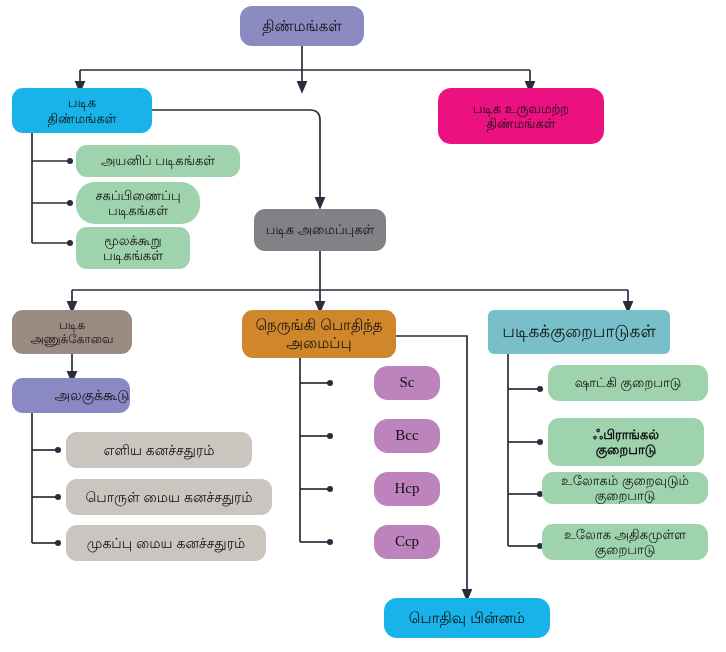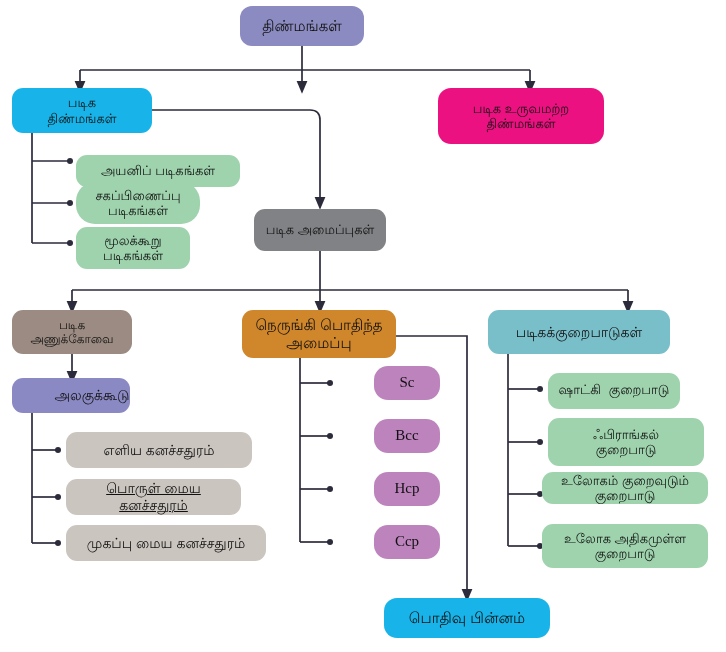--- a/index.html
+++ b/index.html
@@ -41,21 +41,21 @@
   .n-cyan      { background: #18b4e9; font-size: 13px; }
   .n-magenta   { background: #ec1180; font-size: 13px; border-radius: 13px; }
   .n-green     { background: #9ed3ad; font-size: 13px; }
   .n-gray      { background: #808285; font-size: 13px; }
   .n-brown     { background: #9b8b82; font-size: 12px; }
   .n-purple    { background: #8b89c4; font-size: 14px; padding-left: 48px; }
   .n-taupe     { background: #cbc5bf; font-size: 14px; }
   .n-orange    { background: #d0862a; font-size: 15px; }
   .n-orchid    { background: #bd83bd; font-size: 15px;
                  font-family: "Liberation Serif", serif; border-radius: 14px; margin-left: 24px; }
-  .n-teal      { background: #79bfc9; font-size: 14px; }
+  .n-teal      { background: #79bfc9; font-size: 17px; border-radius: 6px; }
   .n-sky       { background: #18b4e9; font-size: 15px; border-radius: 13px; }
 </style>
 </head>
 <body>
 
 <div id="canvas">
 
   <svg id="wires" viewBox="0 0 726 652" xmlns="http://www.w3.org/2000/svg">
     <defs>
       <marker id="ah" markerWidth="9" markerHeight="9" refX="4.2" refY="3.6" orient="auto" markerUnits="strokeWidth">
@@ -121,60 +121,60 @@
   </svg>
 
   <div class="node n-root" style="left:240px;top:6px;width:124px;height:40px;">திண்மங்கள்</div>
 
   <div class="node n-cyan" style="left:12px;top:88px;width:140px;height:45px;">படிக
 திண்மங்கள்</div>
 
   <div class="node n-magenta" style="left:438px;top:88px;width:166px;height:56px;">படிக உருவமற்ற
 திண்மங்கள்</div>
 
-  <div class="node n-green" style="left:76px;top:155px;width:164px;height:32px;">அயனிப் படிகங்கள்</div>
+  <div class="node n-green" style="left:76px;top:145px;width:164px;height:32px;">அயனிப் படிகங்கள்</div>
 
   <div class="node n-green" style="left:76px;top:182px;width:124px;height:42px;border-radius:19px;">சகப்பிணைப்பு
 படிகங்கள்</div>
 
   <div class="node n-green" style="left:76px;top:227px;width:114px;height:42px;">மூலக்கூறு
 படிகங்கள்</div>
 
   <div class="node n-gray" style="left:254px;top:209px;width:132px;height:42px;">படிக அமைப்புகள்</div>
 
   <div class="node n-brown" style="left:12px;top:310px;width:120px;height:44px;">படிக
 அணுக்கோவை</div>
 
   <div class="node n-purple" style="left:12px;top:378px;width:118px;height:35px;">அலகுக்கூடு</div>
 
   <div class="node n-taupe" style="left:66px;top:432px;width:186px;height:36px;">எளிய கனச்சதுரம்</div>
 
-  <div class="node n-taupe" style="left:66px;top:479px;width:175px;height:36px;text-decoration:underline;">பொருள் மைய கனச்சதுரம்</div>
+  <div class="node n-taupe" style="left:66px;top:479px;width:206px;height:36px;">பொருள் மைய கனச்சதுரம்</div>
 
   <div class="node n-taupe" style="left:66px;top:525px;width:200px;height:36px;">முகப்பு மைய கனச்சதுரம்</div>
 
   <div class="node n-orange" style="left:242px;top:310px;width:154px;height:48px;">நெருங்கி பொதிந்த
 அமைப்பு</div>
 
   <div class="node n-orchid" style="left:350px;top:366px;width:66px;height:34px;">Sc</div>
 
   <div class="node n-orchid" style="left:350px;top:419px;width:66px;height:34px;">Bcc</div>
 
   <div class="node n-orchid" style="left:350px;top:472px;width:66px;height:34px;">Hcp</div>
 
   <div class="node n-orchid" style="left:350px;top:525px;width:66px;height:34px;">Ccp</div>
 
   <div class="node n-teal" style="left:488px;top:310px;width:182px;height:44px;">படிகக்குறைபாடுகள்</div>
 
-  <div class="node n-green" style="left:548px;top:373px;width:132px;height:36px;font-family:Liberation Mono, monospace;">ஷாட்கி குறைபாடு</div>
+  <div class="node n-green" style="left:548px;top:365px;width:160px;height:36px;">ஷாட்கி குறைபாடு</div>
 
-  <div class="node n-green" style="left:548px;top:418px;width:156px;height:48px;">ஃபிராங்கல்
+  <div class="node n-green" style="left:548px;top:418px;width:156px;height:48px;font-weight:bold;">ஃபிராங்கல்
 குறைபாடு</div>
 
   <div class="node n-green" style="left:542px;top:472px;width:166px;height:32px;">உலோகம் குறைவுடும்
 குறைபாடு</div>
 
-  <div class="node n-green" style="left:542px;top:524px;width:166px;height:44px;">உலோக அதிகமுள்ள
+  <div class="node n-green" style="left:542px;top:524px;width:166px;height:36px;">உலோக அதிகமுள்ள
 குறைபாடு</div>
 
   <div class="node n-sky" style="left:384px;top:598px;width:166px;height:40px;">பொதிவு பின்னம்</div>
 
 </div>
 
 </body></html>

